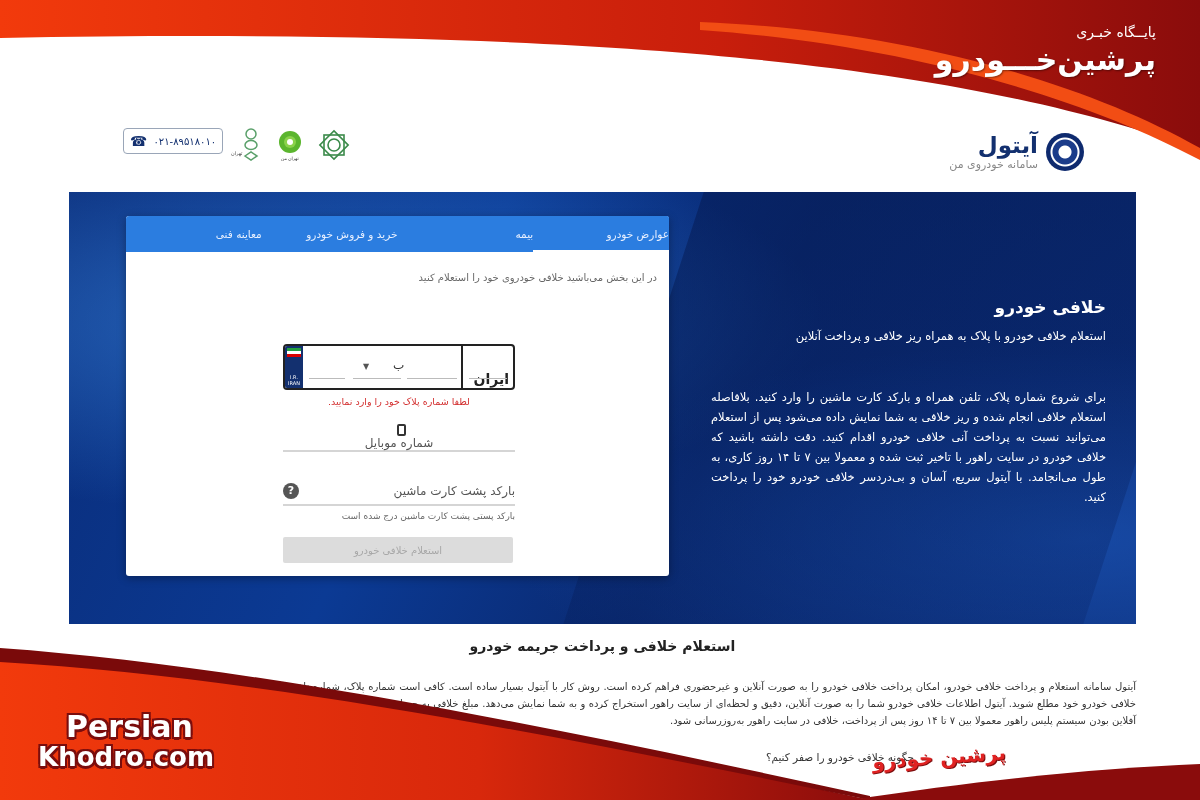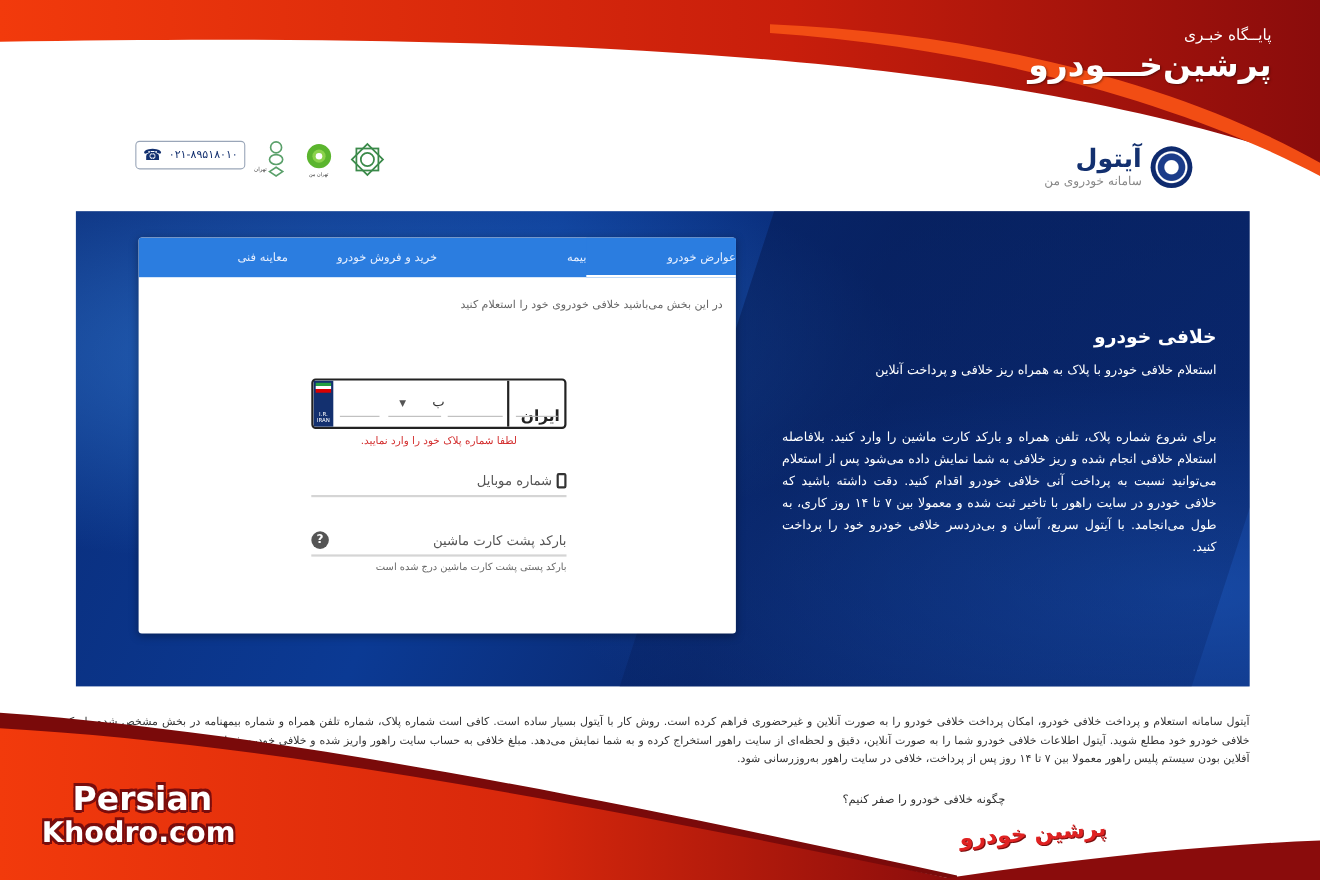--- a/index.html
+++ b/index.html
@@ -64,21 +64,21 @@
   .plate-ir { font-size: 5px; color: #fff; text-align: center; line-height: 6px; }
   .plate-main { flex: 1; position: relative; border-right: 2px solid #222; }
   .plate-region { width: 50px; position: relative; }
   .plate-region-label { position: absolute; top: 1px; right: 4px; font-size: 14px; font-weight: bold; color: #222; margin-top: 24px; }
   .seg { position: absolute; bottom: 9px; height: 1px; background: #bbb; }
   .plate-letter { position: absolute; left: 90px; top: 12px; font-size: 12px; color: #333; }
   .plate-dd { position: absolute; left: 60px; top: 16px; font-size: 8px; color: #555; }
   .plate-error { position: absolute; left: 157px; top: 144px; width: 232px; text-align: center; font-size: 9.5px; color: #d32f2f; }
 
   .field { position: absolute; left: 157px; width: 232px; border-bottom: 2px solid #d5d5d5; height: 28px; display: flex; align-items: center; direction: rtl; }
-  .field-mobile { top: 172px; }
+  .field-mobile { top: 172px; flex-direction: column; }
   .field-barcode { top: 226px; }
   .field .ph { font-size: 12px; color: #555; flex: 1; text-align: right; }
   .mobile-icon { width: 9px; height: 14px; border: 2px solid #333; border-radius: 2px; margin-left: 4px; }
   .help-icon { width: 16px; height: 16px; border-radius: 50%; background: #555; color: #fff; font-size: 11px; text-align: center; line-height: 16px; font-weight: bold; }
   .field-hint { position: absolute; left: 157px; top: 259px; width: 232px; font-size: 9px; color: #666; text-align: right; direction: rtl; }
   .submit-btn { position: absolute; left: 157px; top: 285px; width: 230px; height: 26px; background: #dcdcdc; border: none; color: #a8a8a8; font-size: 10px; border-radius: 2px; font-family: "DejaVu Sans", sans-serif; }
 
   
   .article { position: absolute; left: 0; top: 514px; width: 1067px; direction: rtl; }
   .article-title { text-align: center; font-size: 14px; font-weight: bold; color: #222; margin-top: 14px; }
@@ -177,31 +177,33 @@
           <span class="mobile-icon"></span>
           <span class="ph">شماره موبایل</span>
         </div>
 
         <div class="field field-barcode">
           <span class="ph">بارکد پشت کارت ماشین</span>
           <span class="help-icon">?</span>
         </div>
         <div class="field-hint">بارکد پستی پشت کارت ماشین درج شده است</div>
 
+        <button class="submit-btn" disabled="">استعلام خلافی خودرو</button>
       </div>
     </div>
 
     <div class="hero-text">
       <div class="hero-title">خلافی خودرو</div>
       <div class="hero-sub">استعلام خلافی خودرو با پلاک به همراه ریز خلافی و پرداخت آنلاین</div>
       <div class="hero-body">برای شروع شماره پلاک، تلفن همراه و بارکد کارت ماشین را وارد کنید. بلافاصله استعلام خلافی انجام شده و ریز خلافی به شما نمایش داده می‌شود پس از استعلام می‌توانید نسبت به پرداخت آنی خلافی خودرو اقدام کنید. دقت داشته باشید که خلافی خودرو در سایت راهور با تاخیر ثبت شده و معمولا بین ۷ تا ۱۴ روز کاری، به طول می‌انجامد. با آیتول سریع، آسان و بی‌دردسر خلافی خودرو خود را پرداخت کنید.</div>
     </div>
   </div>
 
   <div class="article">
+    <div class="article-title">استعلام خلافی و پرداخت جریمه خودرو</div>
     <div class="article-body">آیتول سامانه استعلام و پرداخت خلافی خودرو، امکان پرداخت خلافی خودرو را به صورت آنلاین و غیرحضوری فراهم کرده است. روش کار با آیتول بسیار ساده است. کافی است شماره پلاک، شماره تلفن همراه و شماره بیمهنامه در بخش مشخص شده واردکرده و از میزان خلافی خودرو خود مطلع شوید. آیتول اطلاعات خلافی خودرو شما را به صورت آنلاین، دقیق و لحظه‌ای از سایت راهور استخراج کرده و به شما نمایش می‌دهد. مبلغ خلافی به حساب سایت راهور واریز شده و خلافی خودرو شما صفر می‌شود. البته دقت داشته باشید که به دلیل آفلاین بودن سیستم پلیس راهور معمولا بین ۷ تا ۱۴ روز پس از پرداخت، خلافی در سایت راهور به‌روزرسانی شود.</div>
     <div class="article-q">چگونه خلافی خودرو را صفر کنیم؟</div>
   </div>
 </div>
 
 <svg class="frame-bottom" viewBox="0 0 1200 160" preserveAspectRatio="none">
   <defs>
     <linearGradient id="gbot" x1="0" x2="1" y1="0" y2="0">
       <stop offset="0" stop-color="#f23a0c"></stop>
       <stop offset="0.55" stop-color="#d8280c"></stop>

